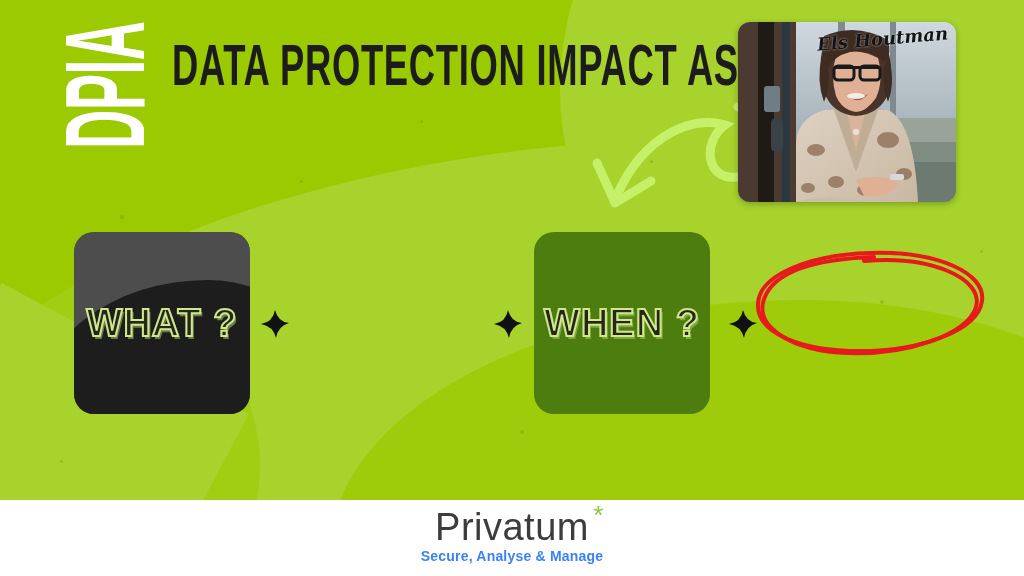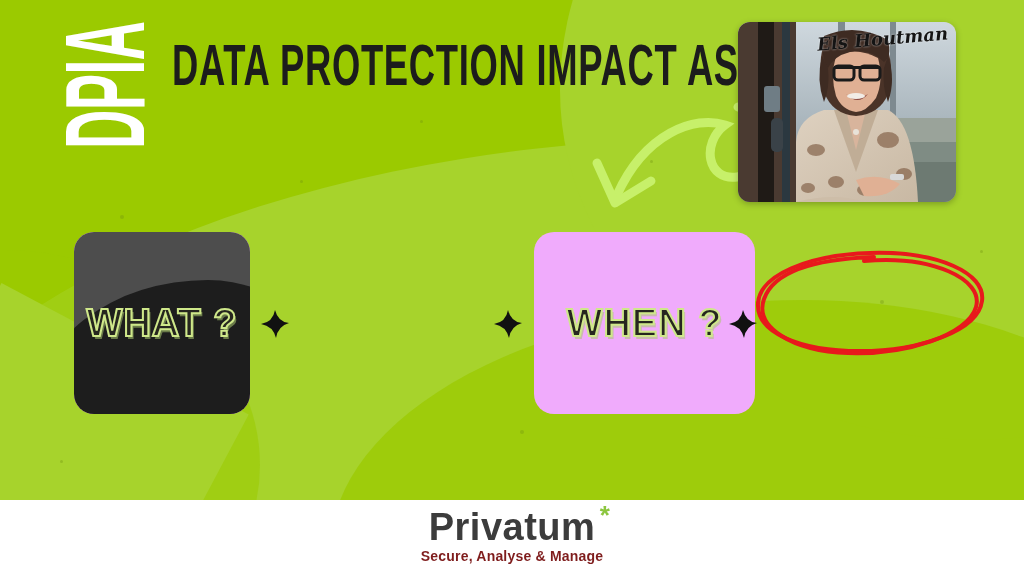--- a/index.html
+++ b/index.html
@@ -51,21 +51,21 @@
     font-family:"DejaVu Serif",serif;font-style:italic;font-weight:bold;
     transform:rotate(-5deg);text-shadow:0 0 2px rgba(255,255,255,.7);white-space:nowrap;
   }
 
   
   .arrow{position:absolute;left:575px;top:85px;width:200px;height:150px;pointer-events:none;}
 
   
   .cards{position:absolute;left:0;top:232px;width:1024px;height:184px;}
   .card{
-    position:absolute;top:0;width:176px;height:182px;background:#f0abfc;border-radius:20px;
+    position:absolute;top:0;width:176px;height:182px;background:#4d7c0f;border-radius:20px;
     overflow:hidden;
   }
   .card .label{
     position:absolute;left:0;top:50%;width:100%;transform:translateY(-50%);
     text-align:center;white-space:nowrap;
     font-family:"Liberation Sans",sans-serif;font-weight:bold;font-size:38px;
     color:#26261f;
     -webkit-text-stroke:2px #cfe88a;
     text-shadow:2px 3px 0 rgba(170,200,110,.55);
     letter-spacing:1px;
@@ -76,23 +76,23 @@
              border-radius:58% 42% 50% 50% / 70% 60% 40% 30%;}
   .plus{
     position:absolute;top:50%;transform:translateY(-50%);width:40px;height:40px;
   }
   .redcircle{position:absolute;left:752px;top:243px;width:236px;height:120px;pointer-events:none;}
 
   
   .footer{position:absolute;left:0;top:500px;width:1024px;height:76px;background:#ffffff;}
   .logo{position:absolute;left:50%;top:8px;transform:translateX(-50%);text-align:center;}
   .logo-word{position:relative;display:inline-block;font-size:38px;color:#3c3c3c;
-             font-family:"Liberation Sans",sans-serif;font-weight:bold;letter-spacing:.5px;line-height:1;text-align:right;}
+             font-family:"Liberation Sans",sans-serif;font-weight:normal;letter-spacing:.5px;line-height:1;text-align:right;}
   .logo-star{position:absolute;right:-15px;top:-6px;color:#8cc63f;font-size:26px;line-height:1;}
-  .logo-tag{margin-top:2px;font-size:14px;color:#7f1d1d;font-family:"Liberation Sans",sans-serif;font-weight:bold;letter-spacing:.2px;}
+  .logo-tag{margin-top:2px;font-size:14px;color:#3b82f6;font-family:"Liberation Sans",sans-serif;font-weight:bold;letter-spacing:.2px;}
 </style>
 </head>
 <body>
 
 <div id="slide">
 
   <div class="stage">
     <div class="blob-a"></div>
     <div class="blob-b"></div>
     <div class="blob-c"></div>
@@ -189,21 +189,21 @@
 
     <svg class="plus" style="left:255px;" viewBox="0 0 40 40">
       <path d="M20 6 Q23 18 34 19 Q23 22 21 34 Q18 22 6 20 Q18 18 20 6 Z" fill="#111"></path>
     </svg>
 
 
     <svg class="plus" style="left:488px;" viewBox="0 0 40 40">
       <path d="M20 6 Q23 18 34 19 Q23 22 21 34 Q18 22 6 20 Q18 18 20 6 Z" fill="#111"></path>
     </svg>
 
-    <div class="card" style="left:534px;padding-left:45px;">
+    <div class="card" style="left:534px;">
       <div class="label">
         <span>WHEN</span>
         <i>?</i>
       </div>
     </div>
 
     <svg class="plus" style="left:723px;" viewBox="0 0 40 40">
       <path d="M20 6 Q23 18 34 19 Q23 22 21 34 Q18 22 6 20 Q18 18 20 6 Z" fill="#111"></path>
     </svg>
 

